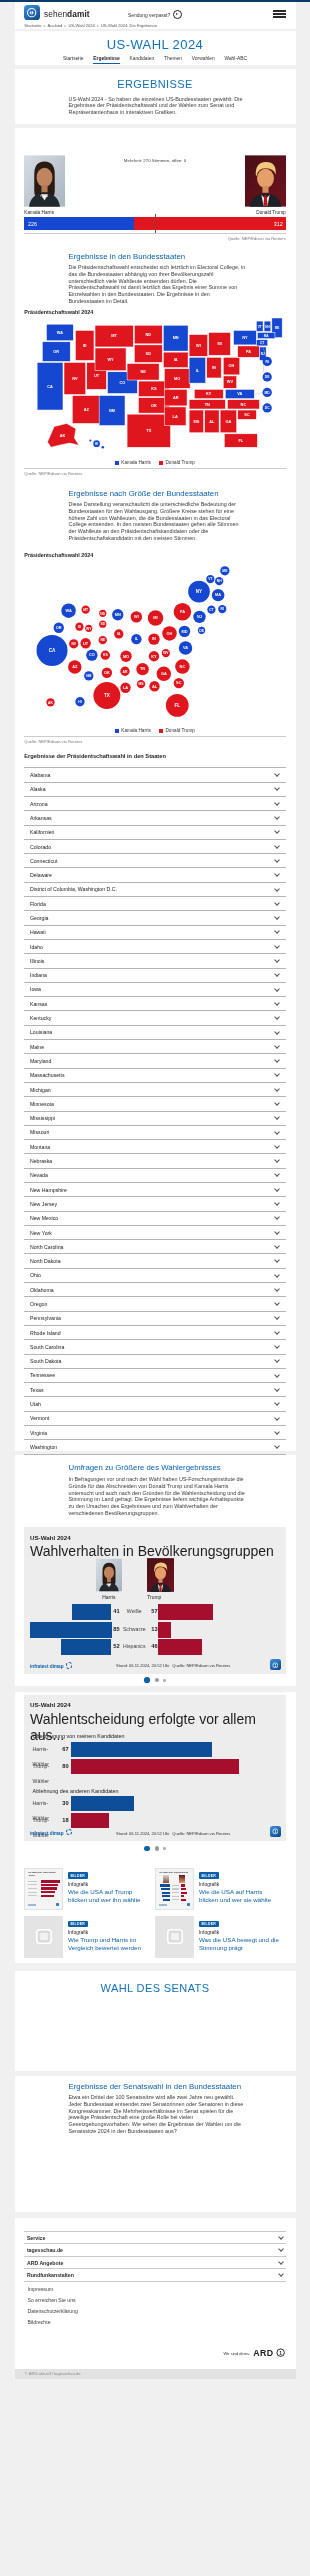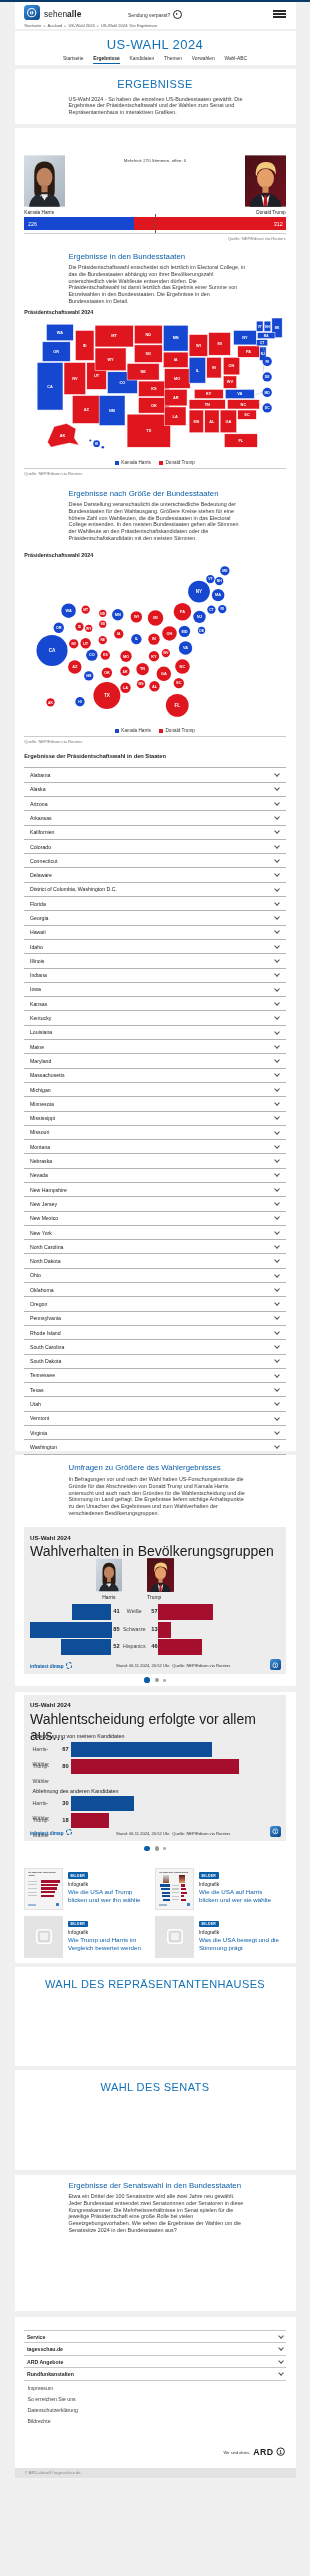--- a/index.html
+++ b/index.html
@@ -116,21 +116,21 @@
 
   <div class="card hdr">
     <div class="logo" id="brandlogo">
         <svg width="11.4" height="11.4" viewBox="0 0 22 22">
           <circle cx="11" cy="11" r="8" fill="none" stroke="#fff" stroke-width="2"></circle>
           <circle cx="11" cy="11" r="3.4" fill="#fff"></circle>
           <path d="M3.5 8 A 8.5 8.5 0 0 1 18 6" fill="none" stroke="#bfe0ff" stroke-width="1.4"></path>
           <text x="11" y="14" fill="#0a4587" font-size="6" font-weight="bold" text-anchor="middle">1</text>
         </svg>
       </div>
-    <div class="wordmark"><span>sehen</span><b>alle</b></div>
+    <div class="wordmark"><span>sehen</span><b>damit</b></div>
     <div class="missed"><span>Sendung verpasst?</span><span class="playic"></span></div>
     <div class="burger">
         <i></i>
         <i></i>
         <i></i>
       </div>
     <div class="crumbs" id="crumbs"><span>Startseite</span><span class="sep">▸</span><span>Ausland</span><span class="sep">▸</span><span>US-Wahl 2024</span><span class="sep">▸</span><span>US-Wahl 2024: Die Ergebnisse</span></div>
   </div>
   <div class="gap4"></div>
 
@@ -816,23 +816,20 @@
    <div class="tt">
      <span class="badge">BILDER</span>
      <div class="kick">Infografik</div>
      <div class="ttl">Was die USA bewegt und die Stimmung prägt</div>
    </div>
  </div>
       </div>
   </div>
   <div class="gap8"></div>
 
-  <div class="card empty-sec sec7">
-    <div class="big-title">WAHL DES REPRÄSENTANTENHAUSES</div>
-  </div>
   <div class="gap8"></div>
 
   <div class="card empty-sec sec8">
     <div class="big-title">WAHL DES SENATS</div>
   </div>
   <div class="gap9"></div>
 
   <div class="card sec9">
     <div class="abs h3" style="top:6.2px">Ergebnisse der Senatswahl in den Bundesstaaten</div>
     <div class="abs para" style="top:18.6px">Etwa ein Drittel der 100 Senatssitze wird alle zwei Jahre neu gewählt. Jeder Bundesstaat entsendet zwei Senatorinnen oder Senatoren in diese Kongresskammer. Die Mehrheitsverhältnisse im Senat spielen für die jeweilige Präsidentschaft eine große Rolle bei vielen Gesetzgebungsvorhaben. Wie sehen die Ergebnisse der Wahlen um die Senatssitze 2024 in den Bundesstaaten aus?</div>

